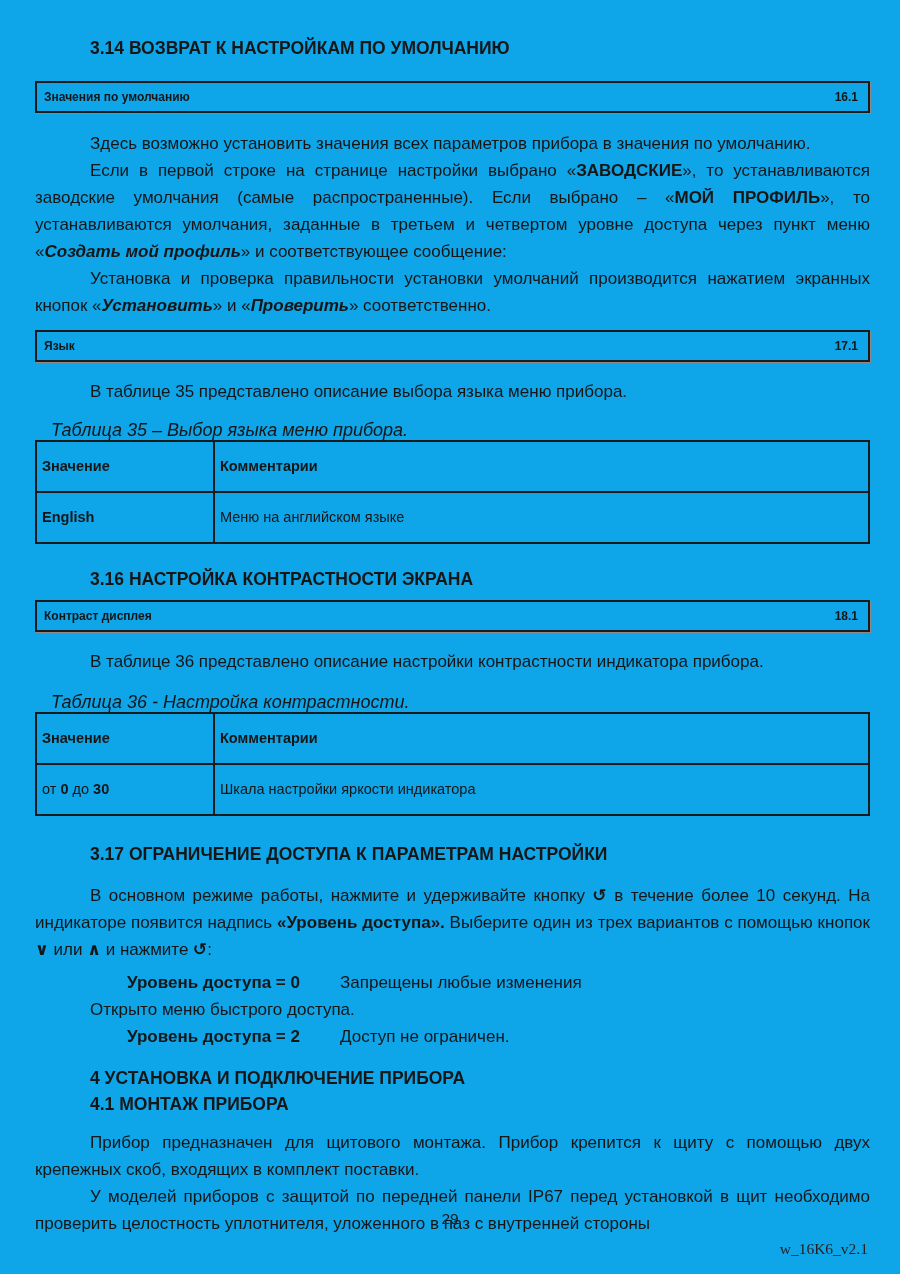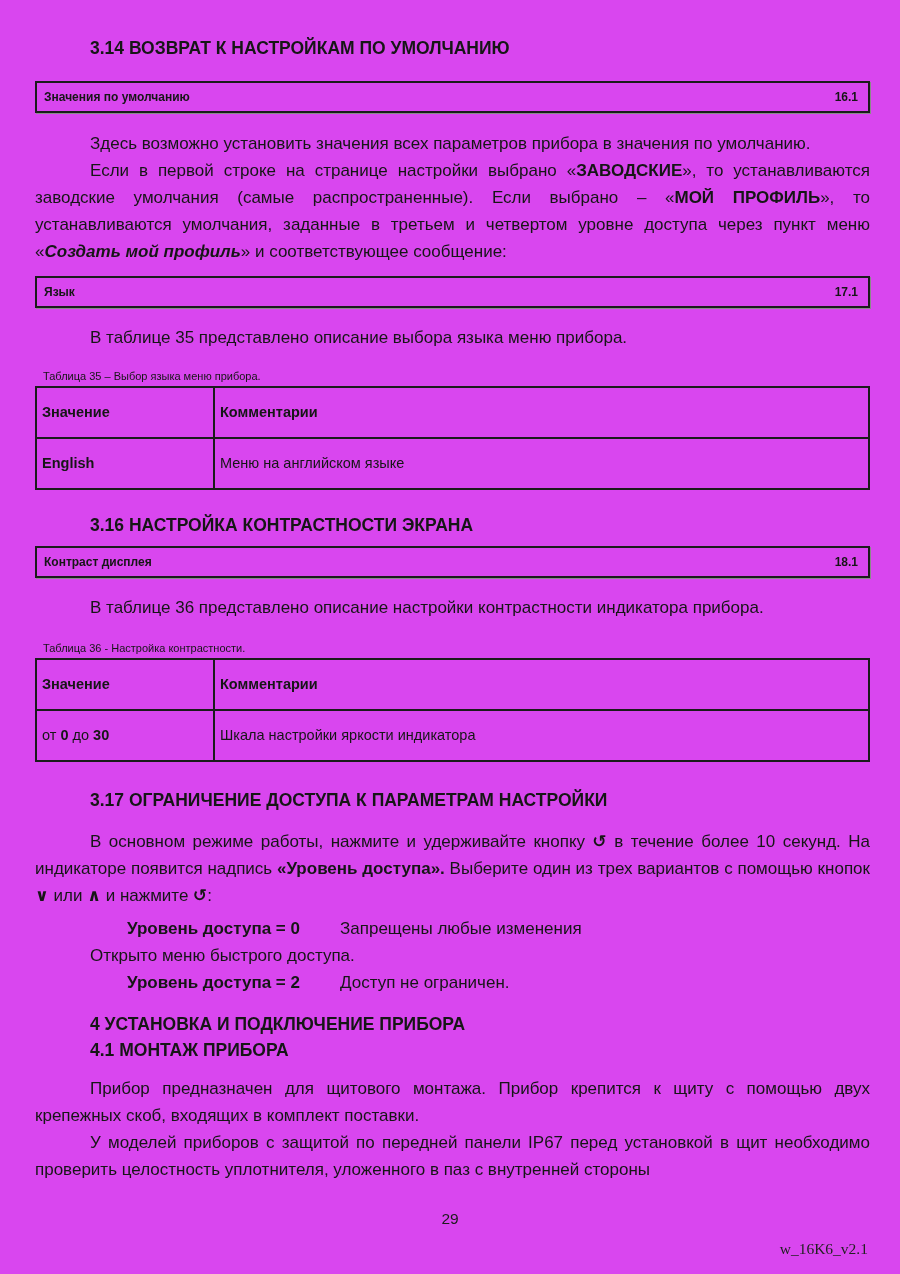--- a/index.html
+++ b/index.html
@@ -5,21 +5,21 @@
   html, body {
     margin: 0;
     padding: 0;
     background: #ffffff;
   }
   .page {
     position: relative;
     width: 900px;
     height: 1274px;
     box-sizing: border-box;
-    background: #d946ef;
+    background: #0ea5e9;
     padding: 36px 30px 0 35px;
     font-family: "Liberation Sans", "DejaVu Sans", sans-serif;
     font-size: 17px;
     color: #161616;
     overflow: hidden;
   }
   .heading {
     font-weight: bold;
     font-size: 17.5px;
     line-height: 24px;
@@ -47,23 +47,24 @@
   .para {
     text-align: justify;
     text-indent: 55px;
     line-height: 27px;
     margin: 0;
   }
   .b  { font-weight: bold; }
   .bi { font-weight: bold; font-style: italic; }
   .sym { font-family: "DejaVu Sans", sans-serif; font-weight: bold; }
   .tbl-caption {
-    font-size: 11px;
+    font-size: 18px;
     line-height: 17px;
-    margin: 0 0 1px 8px;
+    margin: 0 0 1px 16px;
+    font-style: italic;
   }
   table.doc-table {
     width: 100%;
     border-collapse: collapse;
     table-layout: fixed;
   }
   table.doc-table th, table.doc-table td {
     border: 2px solid #1b1b1b;
     font-size: 14.5px;
     line-height: 17px;
@@ -124,20 +125,21 @@
   <div class="heading">3.14 ВОЗВРАТ К НАСТРОЙКАМ ПО УМОЛЧАНИЮ</div>
 
   <div class="banner mt-banner1">
     <span>Значения по умолчанию</span>
     <span>16.1</span>
   </div>
 
   <div class="mt-body1">
     <p class="para">Здесь возможно установить значения всех параметров прибора в значения по умолчанию.</p>
     <p class="para"><span>Если в первой строке на странице настройки выбрано «</span><span class="b">ЗАВОДСКИЕ</span><span>», то устанавливаются заводские умолчания (самые распространенные). Если выбрано – «</span><span class="b">МОЙ ПРОФИЛЬ</span><span>», то устанавливаются умолчания, заданные в третьем и четвертом уровне доступа через пункт меню «</span><span class="bi">Создать мой профиль</span><span>» и соответствующее сообщение:</span></p>
+    <p class="para"><span>Установка и проверка правильности установки умолчаний производится нажатием экранных кнопок «</span><span class="bi">Установить</span><span>» и «</span><span class="bi">Проверить</span><span>» соответственно.</span></p>
   </div>
 
 
   <div class="banner mt-banner2">
     <span>Язык</span>
     <span>17.1</span>
   </div>
 
   <p class="para mt-p315">В таблице 35 представлено описание выбора языка меню прибора.</p>
 

